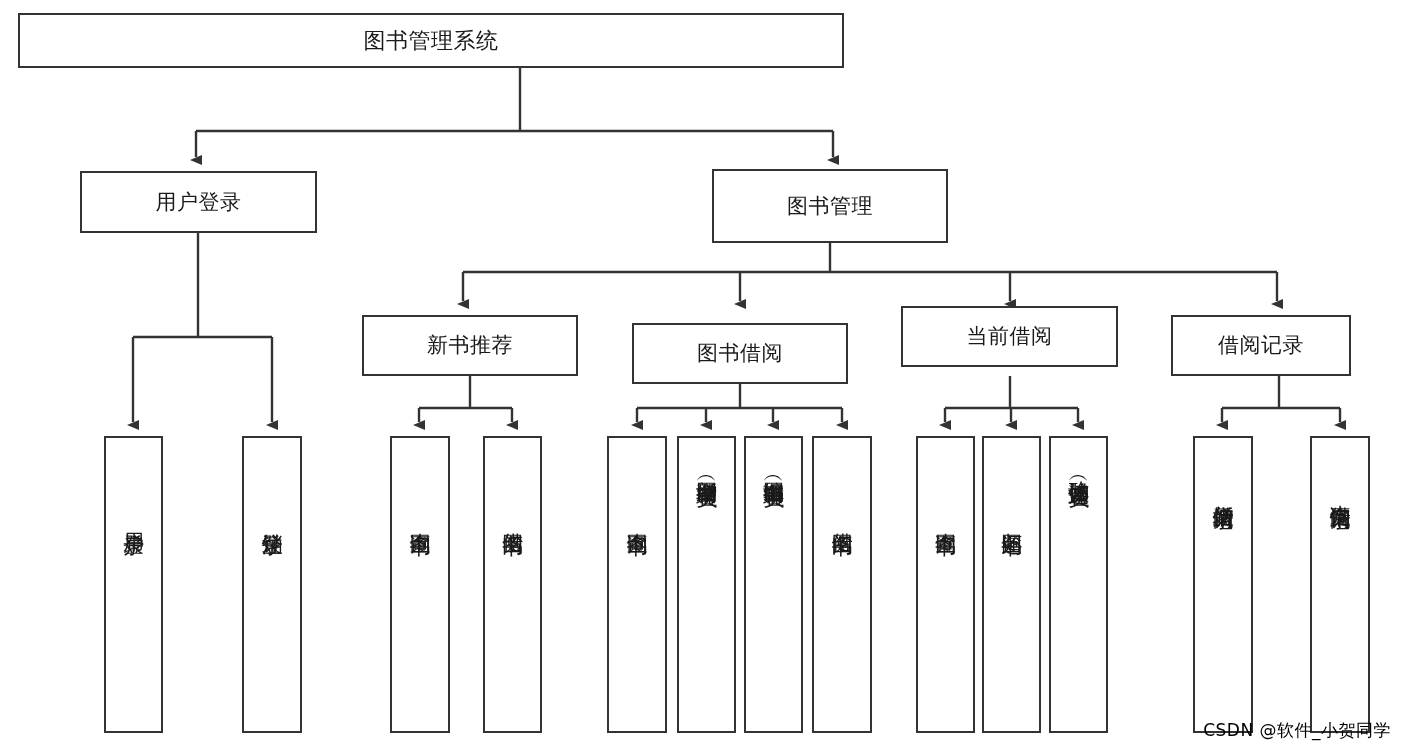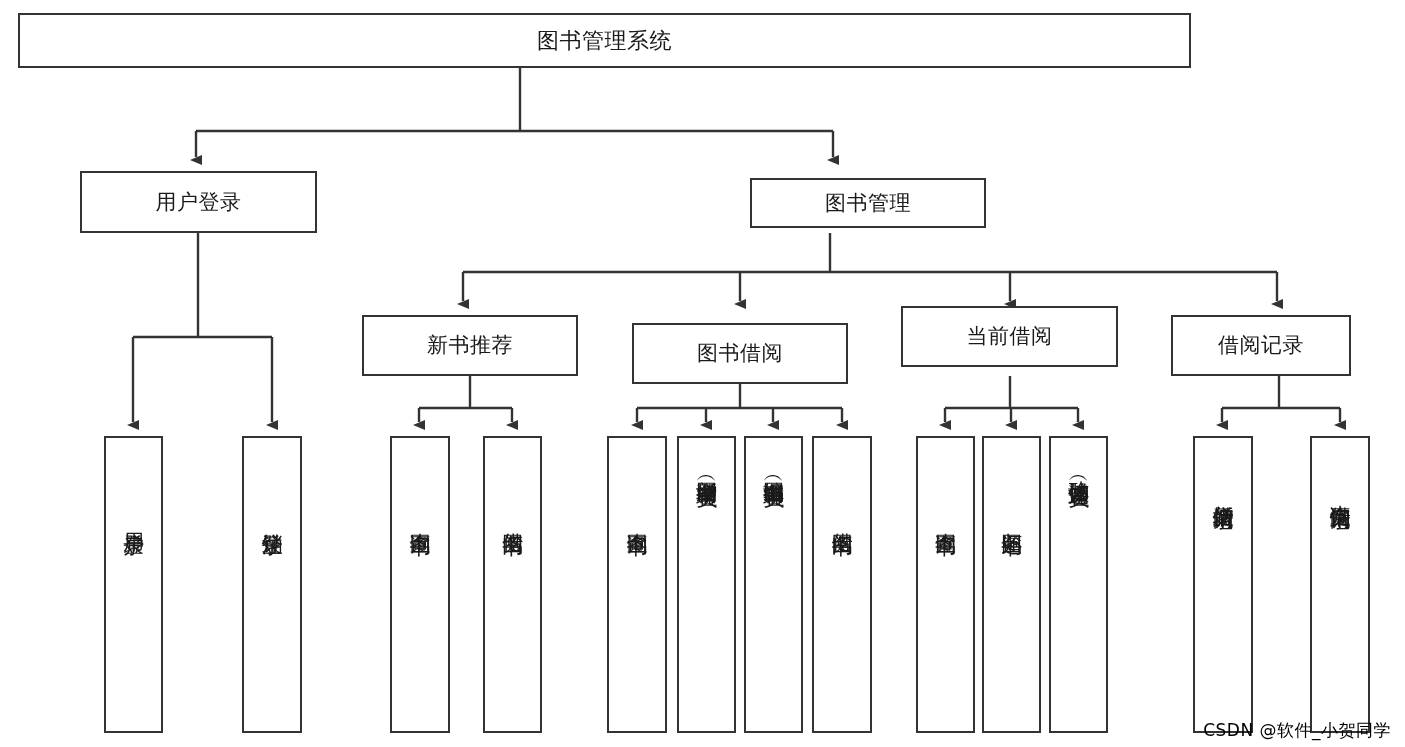--- a/index.html
+++ b/index.html
@@ -126,28 +126,28 @@
       <path d="M1011,408 L1011,422" marker-end="url(#arrow)"></path>
       <path d="M1078,408 L1078,422" marker-end="url(#arrow)"></path>
 
       <path d="M1279,376 L1279,408"></path>
       <path d="M1222,408 L1340,408"></path>
       <path d="M1222,408 L1222,422" marker-end="url(#arrow)"></path>
       <path d="M1340,408 L1340,422" marker-end="url(#arrow)"></path>
     </g>
   </svg>
 
-  <div class="node root" style="left:18px; top:13px; width:1173px; height:55px;">
+  <div class="node root" style="left:18px; top:13px; width:826px; height:55px;">
     <span class="label">图书管理系统</span>
   </div>
 
   <div class="node l1" style="left:80px; top:171px; width:237px; height:62px;">
     <span class="label">用户登录</span>
   </div>
-  <div class="node l1" style="left:712px; top:178px; width:236px; height:50px;margin-left:38px;">
+  <div class="node l1" style="left:712px; top:169px; width:236px; height:74px;">
     <span class="label">图书管理</span>
   </div>
 
   <div class="node l2" style="left:362px; top:315px; width:216px; height:61px;">
     <span class="label">新书推荐</span>
   </div>
   <div class="node l2" style="left:632px; top:323px; width:216px; height:61px;">
     <span class="label">图书借阅</span>
   </div>
   <div class="node l2" style="left:901px; top:306px; width:217px; height:61px;">

